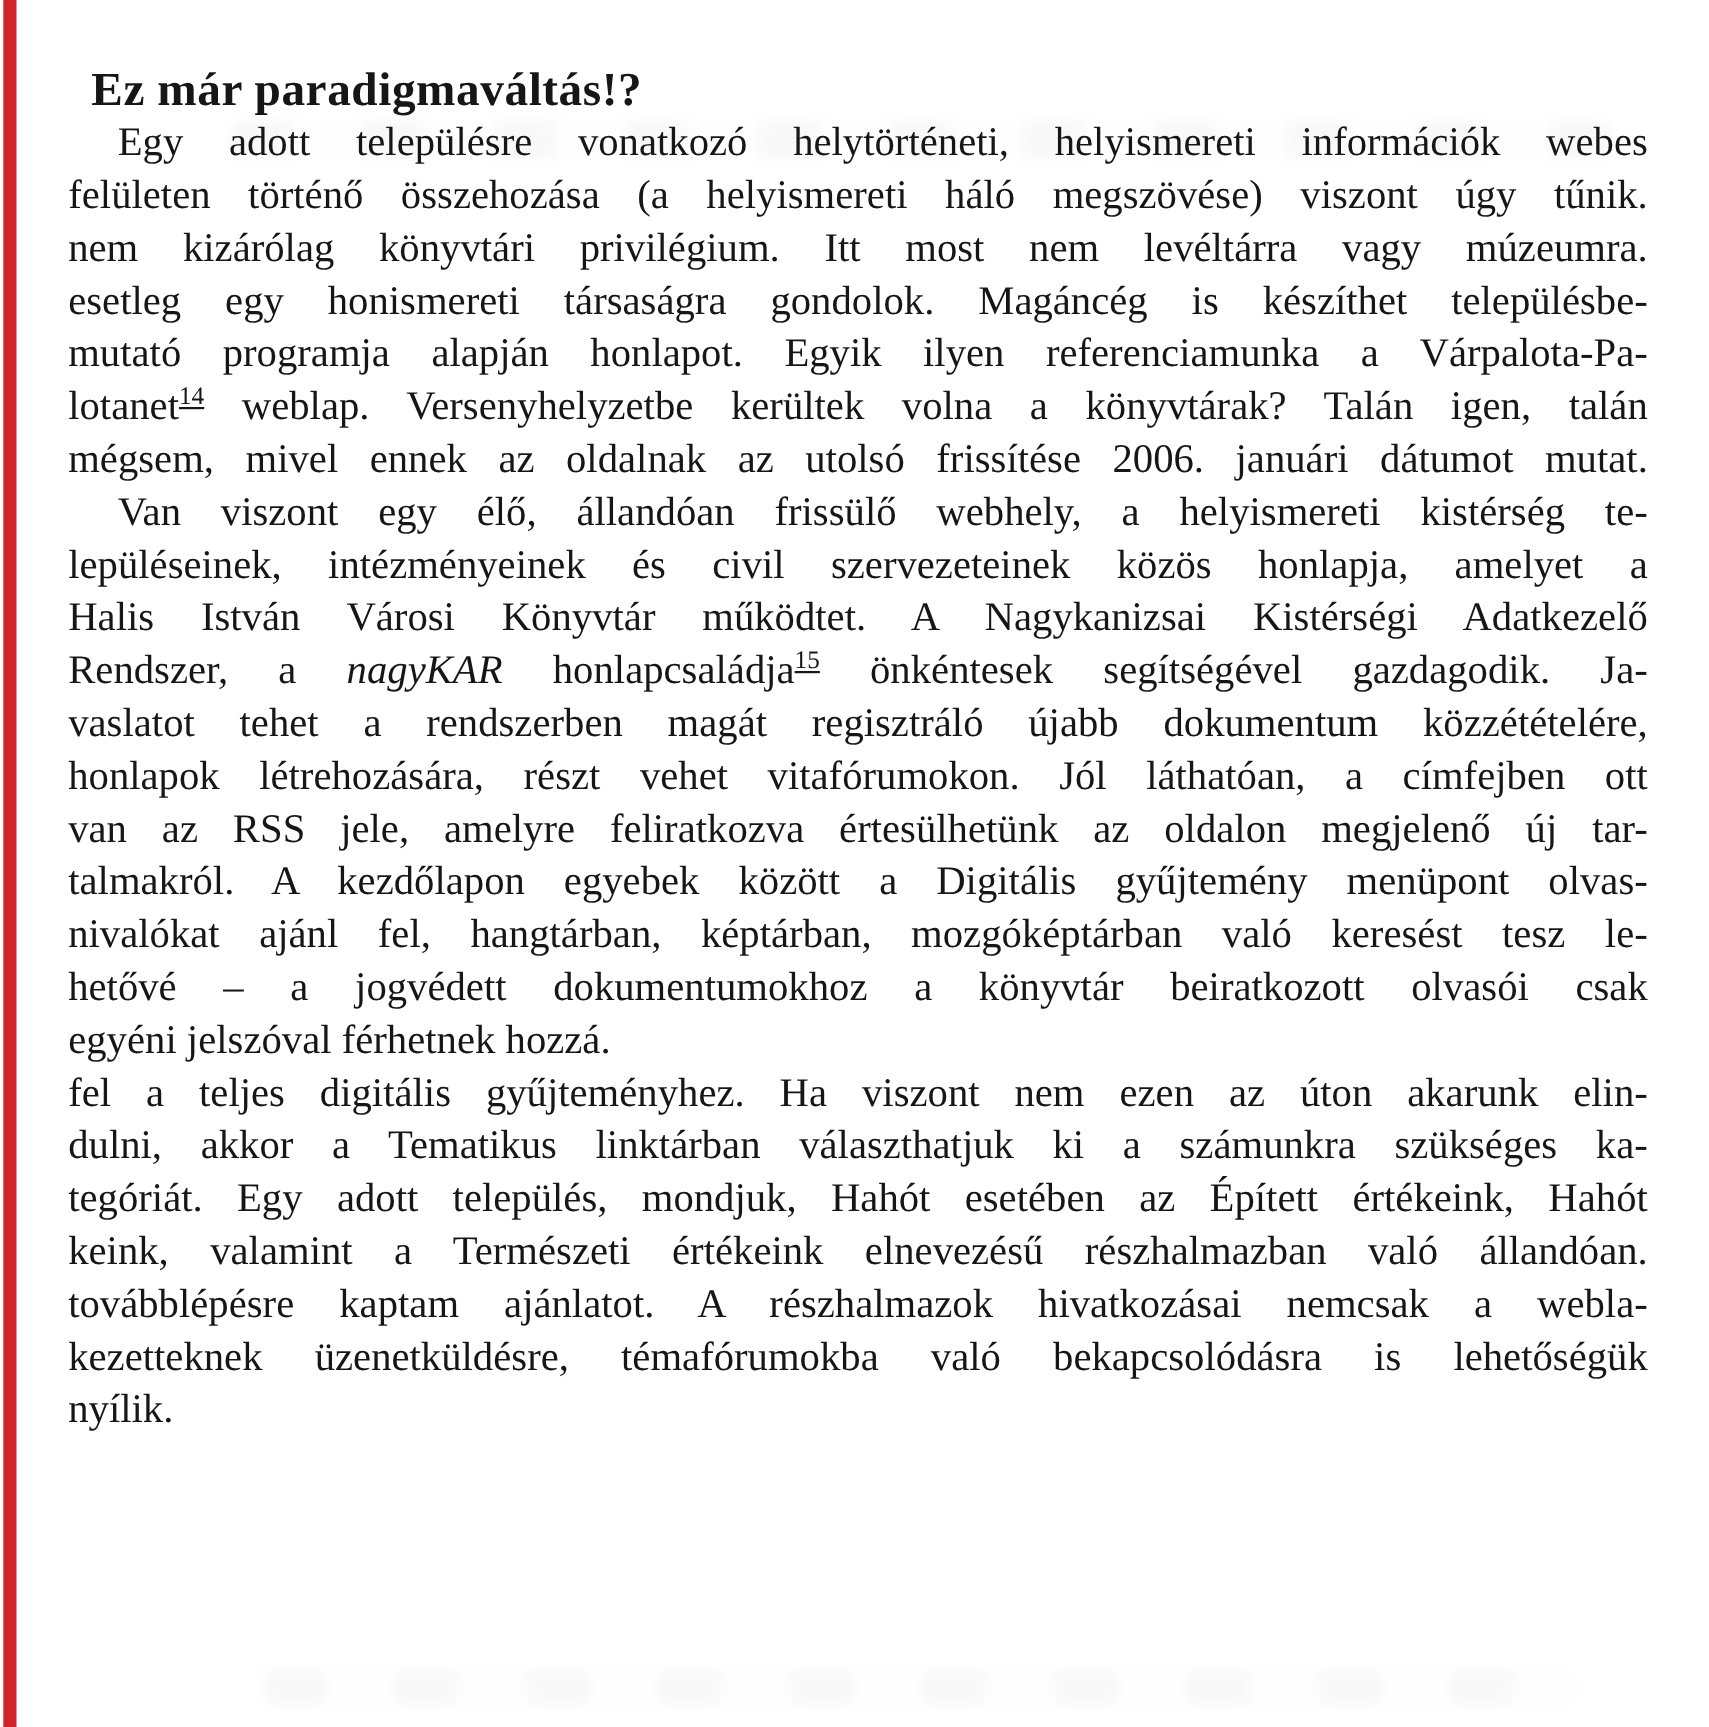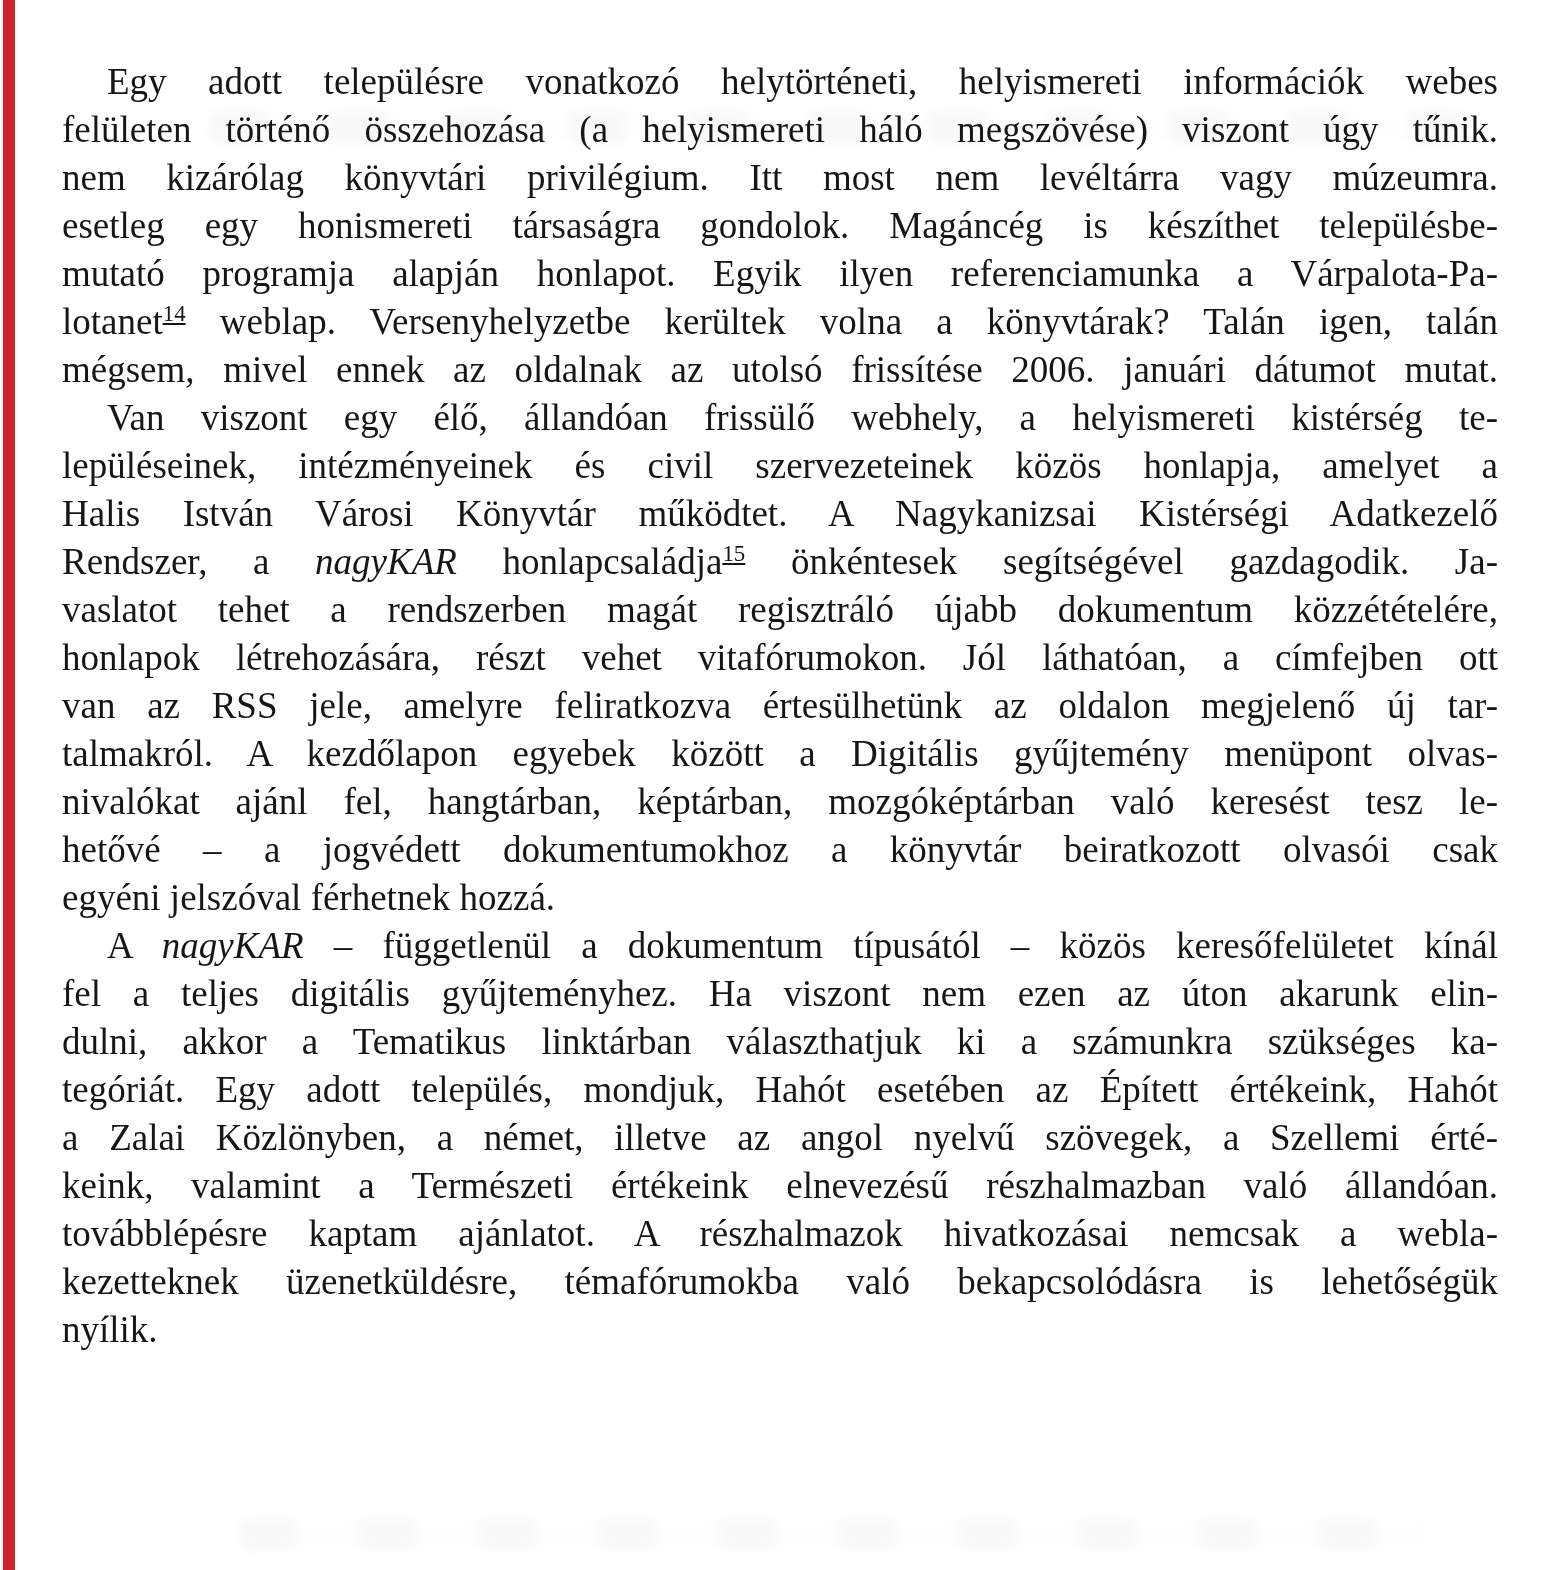--- a/index.html
+++ b/index.html
@@ -73,43 +73,42 @@
   .bleed-bottom { left: 240px; right: 120px; top: 1518px; height: 32px; }
 </style>
 </head>
 <body>
 
 <div class="page" style="background: rgb(255, 255, 255);">
   <div class="edge-stripe" style="background: rgb(208, 35, 42);"></div>
   <div class="bleed bleed-top"></div>
   <div class="bleed bleed-bottom"></div>
   <div class="content">
+    <h1 class="heading">Ez már paradigmaváltás!?</h1>
     <div class="paragraphs" id="paragraphs">
         <div class="line indent">Egy adott településre vonatkozó helytörténeti, helyismereti információk webes</div>
         <div class="line">felületen történő összehozása (a helyismereti háló megszövése) viszont úgy tűnik.</div>
         <div class="line">nem kizárólag könyvtári privilégium. Itt most nem levéltárra vagy múzeumra.</div>
         <div class="line">esetleg egy honismereti társaságra gondolok. Magáncég is készíthet településbe-</div>
         <div class="line">mutató programja alapján honlapot. Egyik ilyen referenciamunka a Várpalota-Pa-</div>
         <div class="line">lotanet<sup>14</sup> weblap. Versenyhelyzetbe kerültek volna a könyvtárak? Talán igen, talán</div>
         <div class="line">mégsem, mivel ennek az oldalnak az utolsó frissítése 2006. januári dátumot mutat.</div>
         <div class="line indent">Van viszont egy élő, állandóan frissülő webhely, a helyismereti kistérség te-</div>
         <div class="line">lepüléseinek, intézményeinek és civil szervezeteinek közös honlapja, amelyet a</div>
         <div class="line">Halis István Városi Könyvtár működtet. A Nagykanizsai Kistérségi Adatkezelő</div>
         <div class="line">Rendszer, a <em>nagyKAR</em> honlapcsaládja<sup>15</sup> önkéntesek segítségével gazdagodik. Ja-</div>
         <div class="line">vaslatot tehet a rendszerben magát regisztráló újabb dokumentum közzétételére,</div>
         <div class="line">honlapok létrehozására, részt vehet vitafórumokon. Jól láthatóan, a címfejben ott</div>
         <div class="line">van az RSS jele, amelyre feliratkozva értesülhetünk az oldalon megjelenő új tar-</div>
         <div class="line">talmakról. A kezdőlapon egyebek között a Digitális gyűjtemény menüpont olvas-</div>
         <div class="line">nivalókat ajánl fel, hangtárban, képtárban, mozgóképtárban való keresést tesz le-</div>
         <div class="line">hetővé – a jogvédett dokumentumokhoz a könyvtár beiratkozott olvasói csak</div>
         <div class="line no-stretch">egyéni jelszóval férhetnek hozzá.</div>
-        <div class="line indent">A <em>nagyKAR</em> – függetlenül a dokumentum típusától – közös keresőfelületet kínál</div>
         <div class="line">fel a teljes digitális gyűjteményhez. Ha viszont nem ezen az úton akarunk elin-</div>
         <div class="line">dulni, akkor a Tematikus linktárban választhatjuk ki a számunkra szükséges ka-</div>
         <div class="line">tegóriát. Egy adott település, mondjuk, Hahót esetében az Épített értékeink, Hahót</div>
-        <div class="line">a Zalai Közlönyben, a német, illetve az angol nyelvű szövegek, a Szellemi érté-</div>
         <div class="line">keink, valamint a Természeti értékeink elnevezésű részhalmazban való állandóan.</div>
         <div class="line">továbblépésre kaptam ajánlatot. A részhalmazok hivatkozásai nemcsak a webla-</div>
         <div class="line">kezetteknek üzenetküldésre, témafórumokba való bekapcsolódásra is lehetőségük</div>
         <div class="line no-stretch">nyílik.</div>
       </div>
   </div>
 </div>
 
 </body></html>

